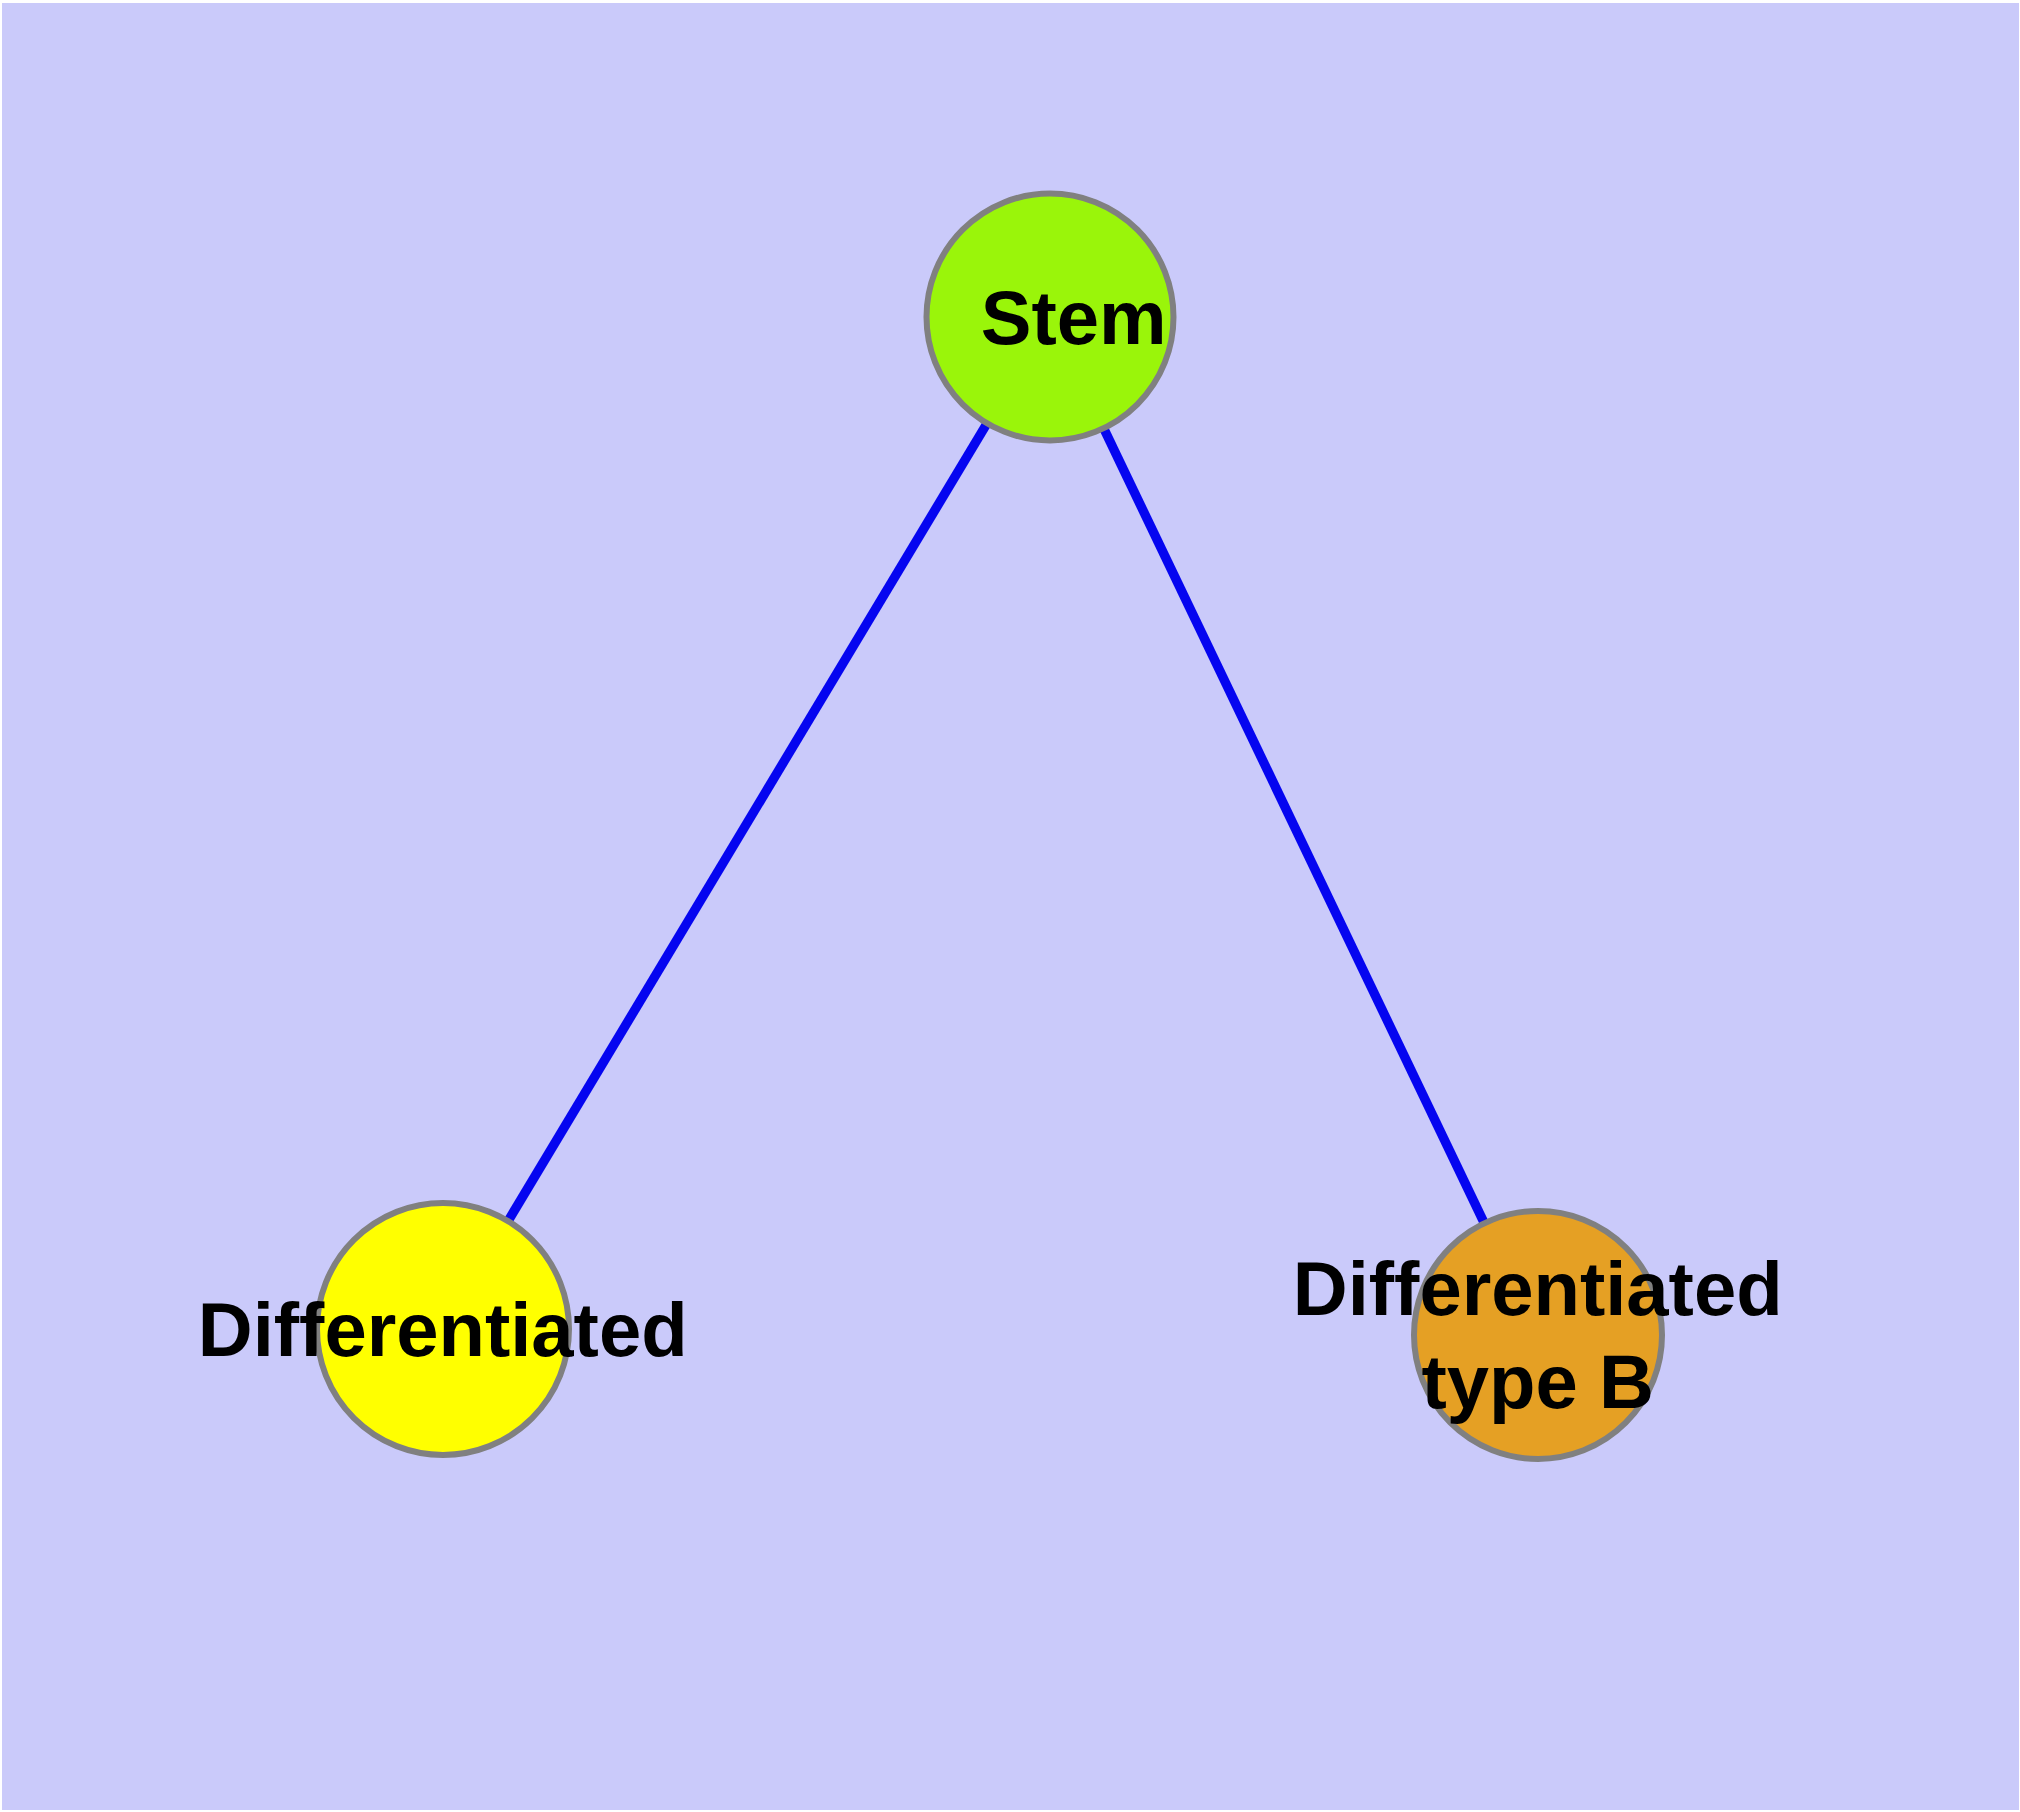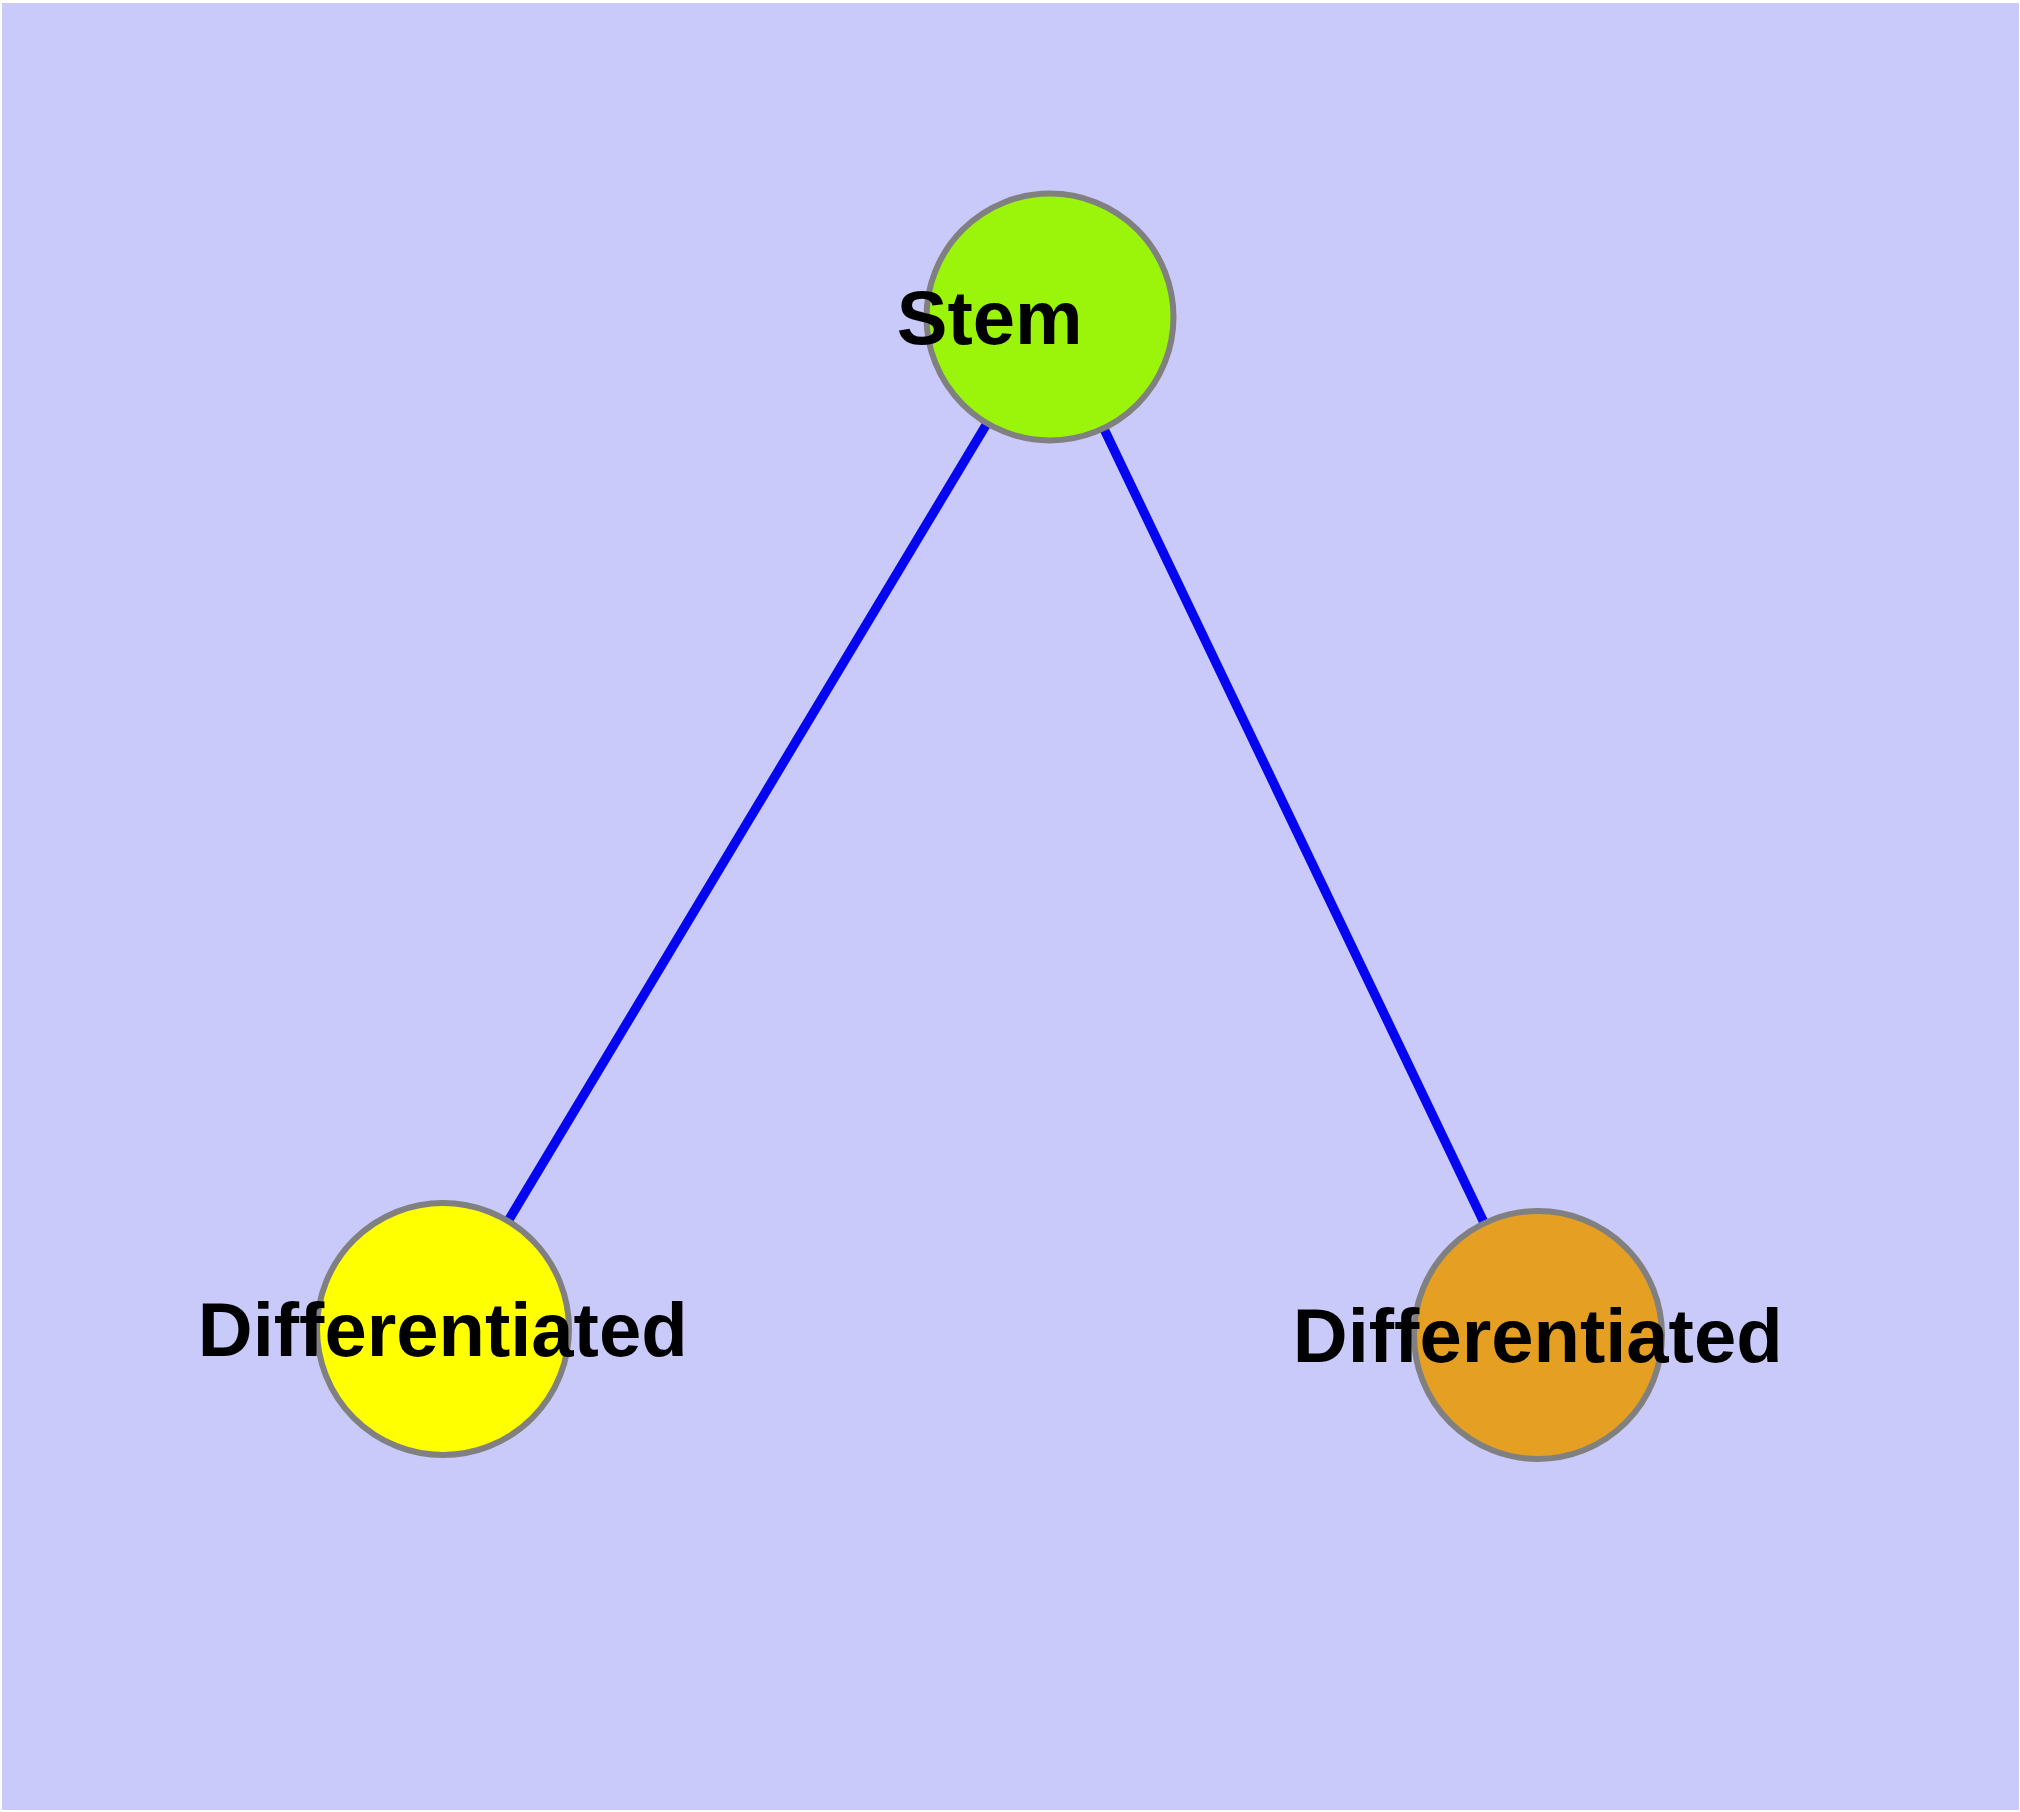--- a/index.html
+++ b/index.html
@@ -62,27 +62,28 @@
 
     <svg class="edges-layer" xmlns="http://www.w3.org/2000/svg" viewBox="0 0 2380 2133" width="2017" height="1808">
       <line stroke-linecap="butt" x1="1237" y1="371" x2="520" y2="1565" stroke="#0505F0" stroke-width="11"></line>
       <line stroke-linecap="butt" x1="1237" y1="371" x2="1812" y2="1572" stroke="#0505F0" stroke-width="11"></line>
     </svg>
 
     <div class="node-circle" style="left: 1048px; top: 314px; height: 253px; width: 253px; background: rgb(154, 245, 10); border-color: rgb(128, 128, 128);"></div>
     <div class="node-circle" style="left: 441px; top: 1326px; height: 258px; width: 258px; background: rgb(255, 255, 0); border-color: rgb(128, 128, 128);"></div>
     <div class="node-circle" style="left: 1536px; top: 1332px; height: 254px; width: 254px; background: rgb(229, 160, 36); border-color: rgb(128, 128, 128);"></div>
 
-    <div class="node-label" style="left: 988px; top: 314px;">
+    <div class="node-label" style="left: 1072px; top: 314px;">
       <span>Stem</span>
     </div>
 
     <div class="node-label" style="left: 441px; top: 1326px;">
       <span>Differentiated</span>
     </div>
 
     <div class="node-label" style="left: 1536px; top: 1332px;">
       <span>Differentiated</span>
+      <span>type B</span>
     </div>
 
   </div>
 </div>
 
 
 </body></html>

